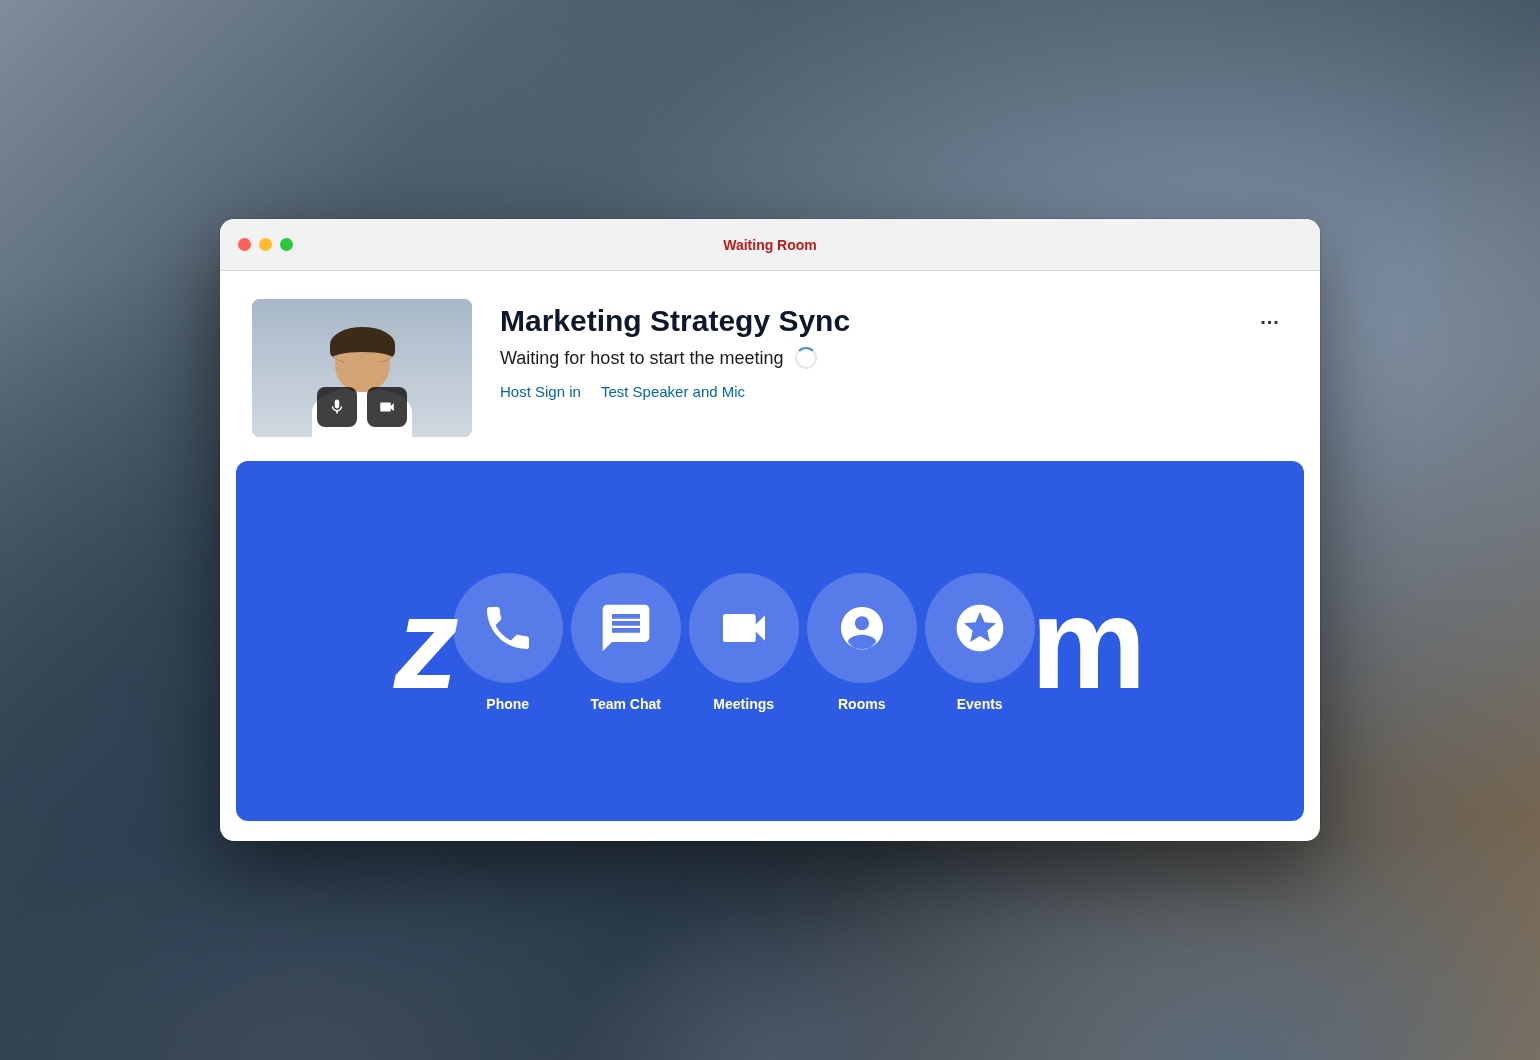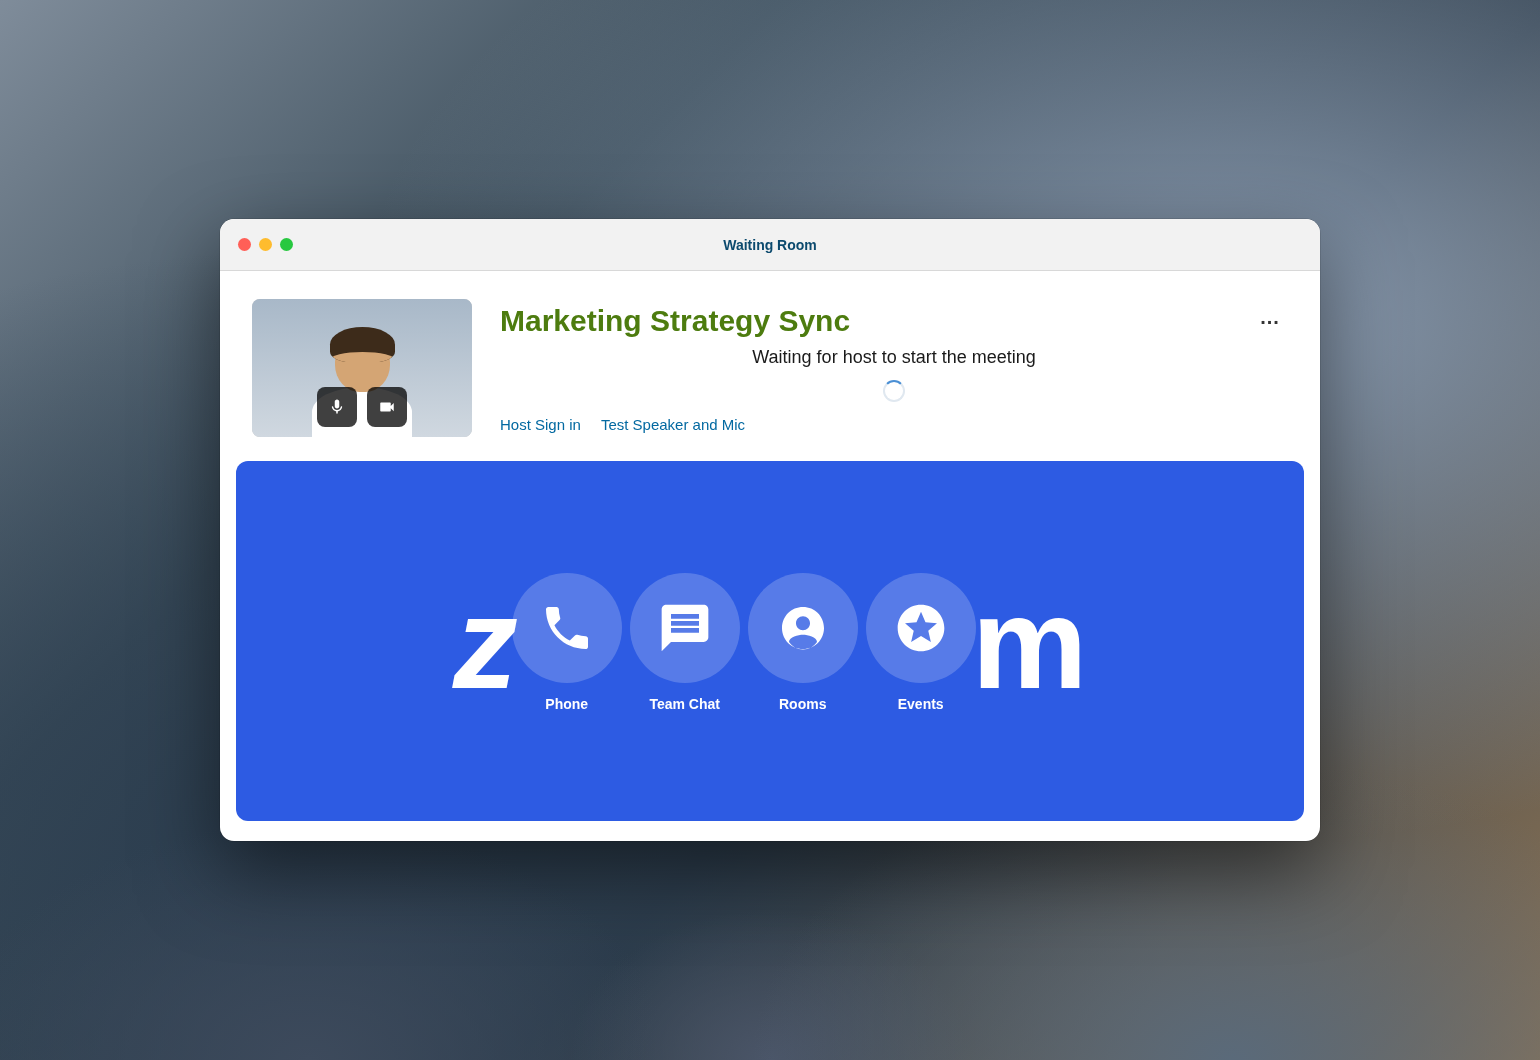--- a/index.html
+++ b/index.html
@@ -86,21 +86,21 @@
       cursor: pointer;
     }
 
     .btn-close { background: #ff5f57; }
     .btn-minimize { background: #febc2e; }
     .btn-maximize { background: #28c840; }
 
     .titlebar-title {
       font-size: 14px;
       font-weight: 600;
-      color: #0c4a6e;
+      color: #b91c1c;
     }
 
     
     .meeting-section {
       background: #ffffff;
       padding: 28px 32px 24px 32px;
       display: flex;
       align-items: flex-start;
       gap: 28px;
       position: relative;
@@ -195,39 +195,38 @@
     }
 
     .meeting-info {
       flex: 1;
       padding-top: 4px;
     }
 
     .meeting-title {
       font-size: 30px;
       font-weight: 700;
-      color: #4d7c0f;
+      color: #0f172a;
       margin-bottom: 8px;
       line-height: 1.2;
     }
 
     .meeting-schedule {
       font-size: 16px;
       color: #666666;
       margin-bottom: 20px;
     }
 
     .waiting-text {
       font-size: 18px;
       color: #1a1a1a;
       margin-bottom: 14px;
       display: flex;
       align-items: center;
       gap: 12px;
-      flex-direction: column;
     }
 
     .spinner {
       width: 22px;
       height: 22px;
       border: 2px solid #e0e8f0;
       border-top: 2px solid #4a8fd4;
       border-radius: 50%;
       animation: spin 1s linear infinite;
     }
@@ -417,20 +416,28 @@
 
         <div class="feature-item">
           <div class="feature-circle">
             <svg viewBox="0 0 24 24">
               <path d="M20 2H4c-1.1 0-2 .9-2 2v18l4-4h14c1.1 0 2-.9 2-2V4c0-1.1-.9-2-2-2zm-2 12H6v-2h12v2zm0-3H6V9h12v2zm0-3H6V6h12v2z"></path>
             </svg>
           </div>
           <span class="feature-label">Team Chat</span>
         </div>
 
+        <div class="feature-item">
+          <div class="feature-circle">
+            <svg viewBox="0 0 24 24">
+              <path d="M17 10.5V7c0-.55-.45-1-1-1H4c-.55 0-1 .45-1 1v10c0 .55.45 1 1 1h12c.55 0 1-.45 1-1v-3.5l4 4v-11l-4 4z"></path>
+            </svg>
+          </div>
+          <span class="feature-label">Meetings</span>
+        </div>
 
         <div class="feature-item">
           <div class="feature-circle">
             <svg viewBox="0 0 24 24">
               <path d="M12 3C6.95 3 3 6.95 3 12s3.95 9 9 9 9-3.95 9-9-3.95-9-9-9zm0 4c1.66 0 3 1.34 3 3s-1.34 3-3 3-3-1.34-3-3 1.34-3 3-3zm0 14.2c-2.5 0-4.71-1.28-6-3.22.03-1.99 4-3.08 6-3.08 1.99 0 5.97 1.09 6 3.08-1.29 1.94-3.5 3.22-6 3.22z"></path>
             </svg>
           </div>
           <span class="feature-label">Rooms</span>
         </div>
 

